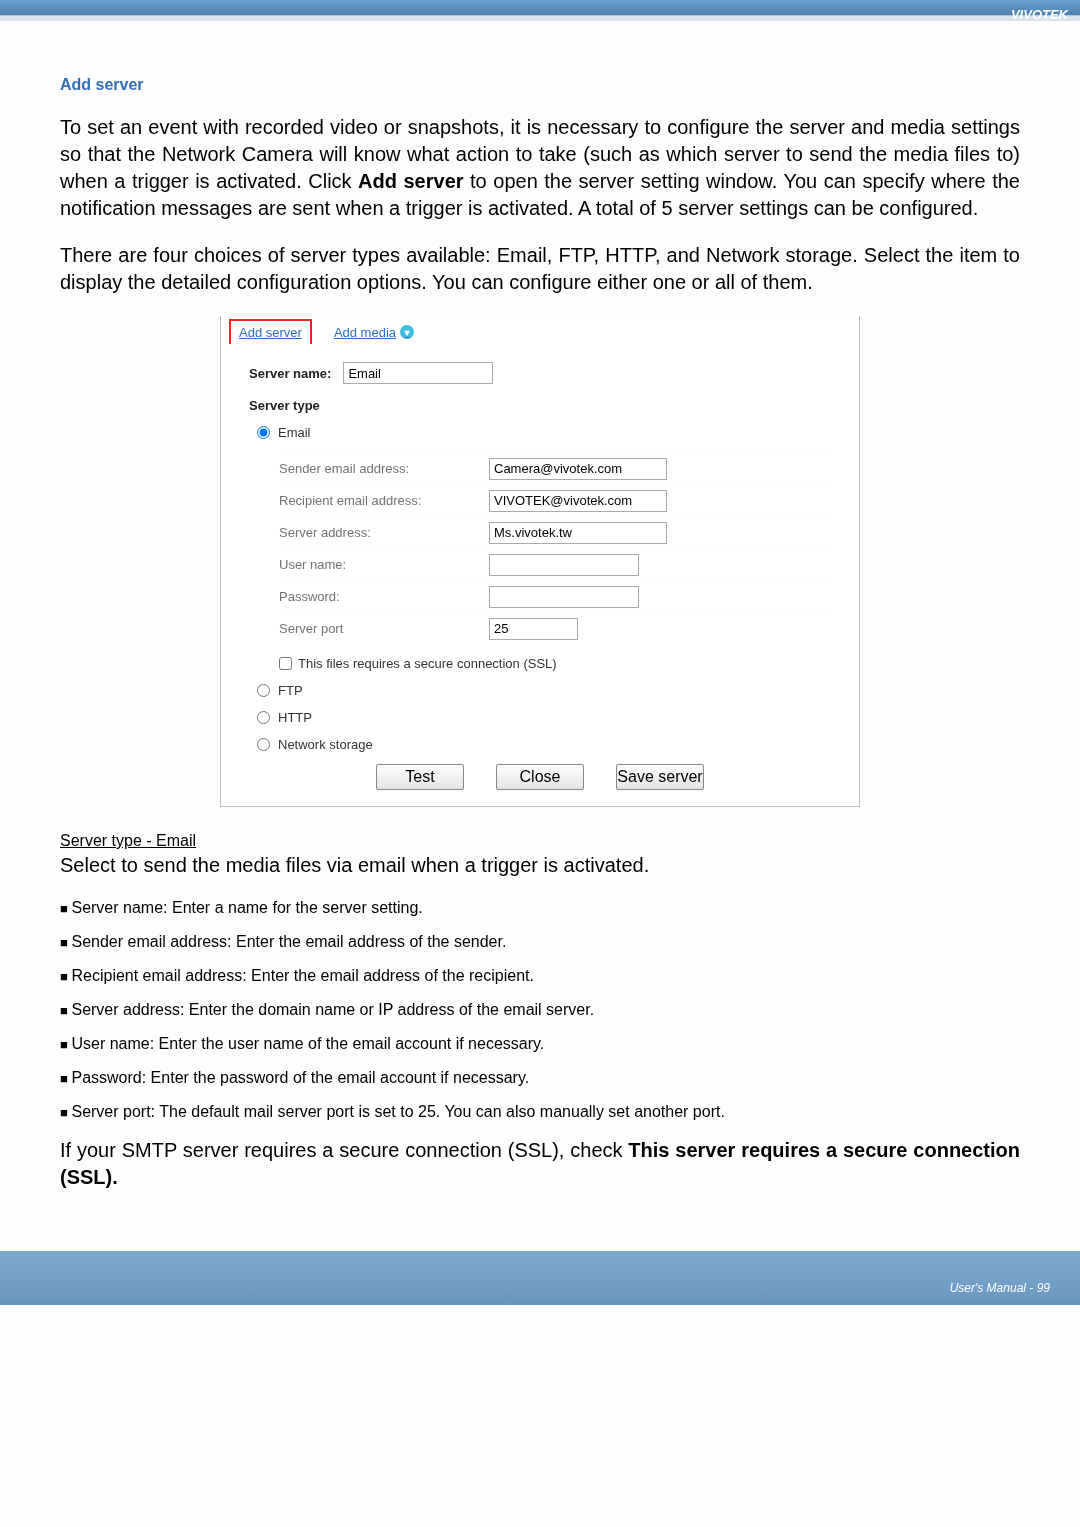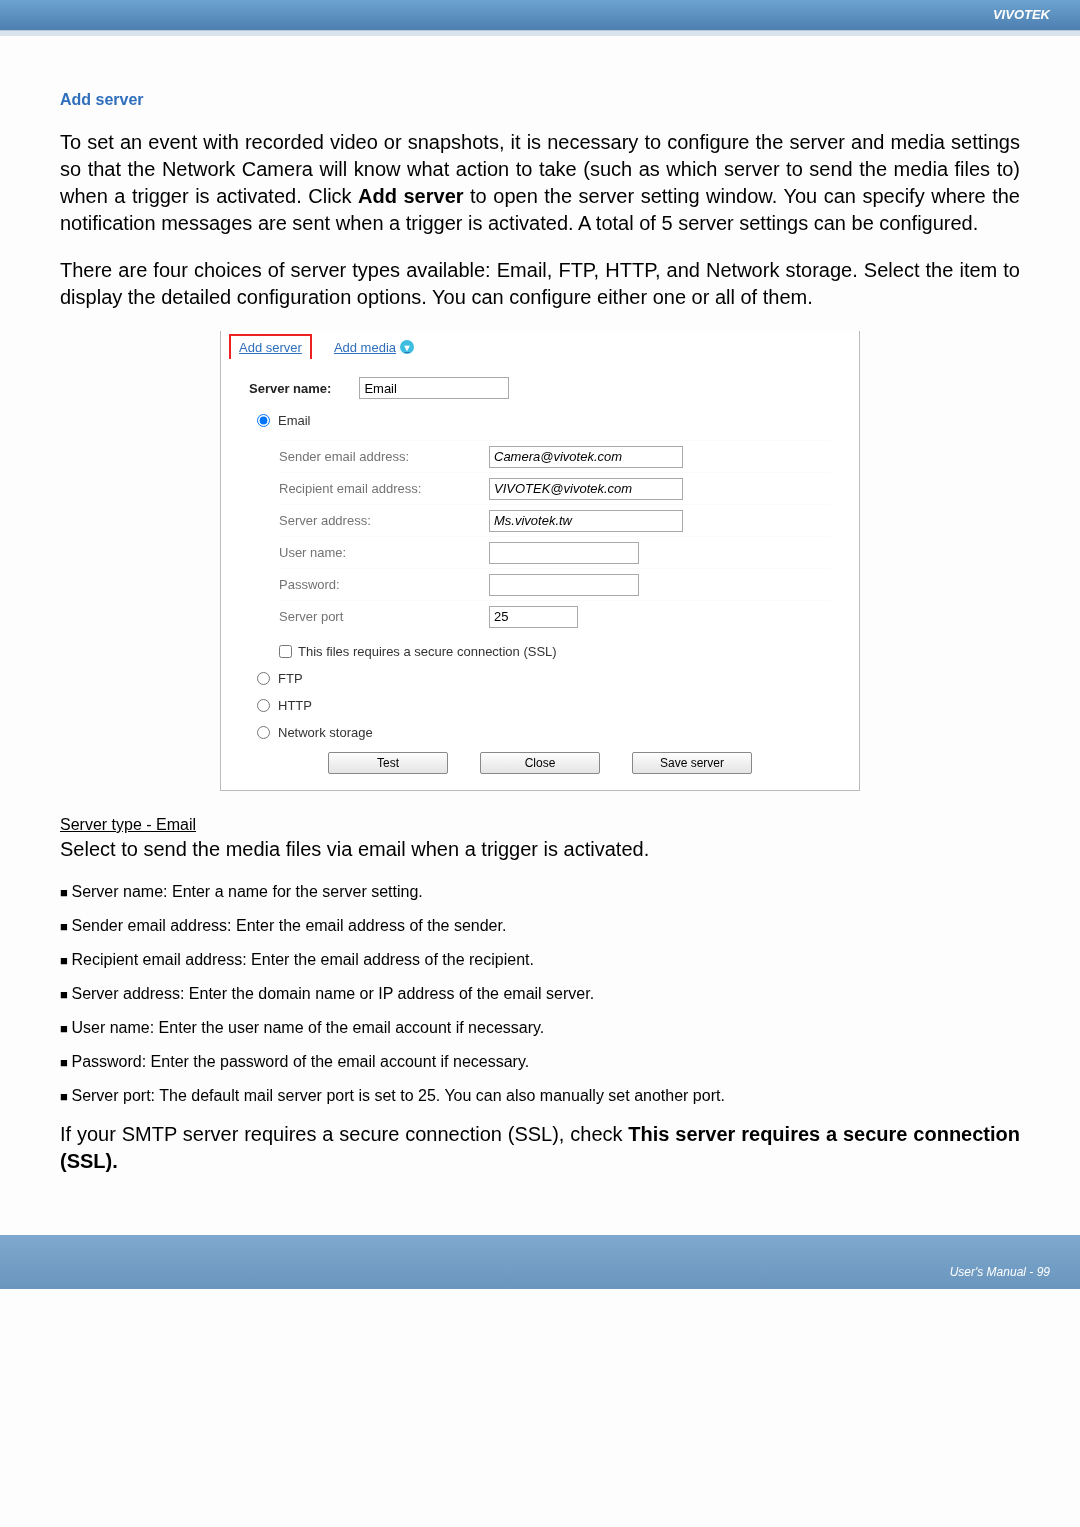--- a/index.html
+++ b/index.html
@@ -4,24 +4,24 @@
 <style>
   * { box-sizing: border-box; margin: 0; padding: 0; }
   body {
     font-family: Arial, Helvetica, sans-serif;
     background: #fdfdfd;
     width: 1080px;
     color: #000;
     font-size: 16px;
   }
   .top-banner {
-    height: 30px;
+    height: 15px;
     background: linear-gradient(#6ca3d0, #4d7fb0);
     text-align: right;
-    padding-right: 30px;
+    padding-right: 12px;
     color: #fff;
     font-style: italic;
     font-weight: bold;
     font-size: 13px;
     line-height: 30px;
   }
   .top-divider {
     height: 6px;
     background: #d8e3ee;
     border-top: 1px solid #b9c8d8;
@@ -97,32 +97,32 @@
     justify-content: center;
   }
   .dialog-body {
     padding: 18px 28px 4px 28px;
     font-size: 13px;
     color: #333;
   }
   .row-flex {
     display: flex;
     align-items: center;
-    gap: 28px;
+    gap: 12px;
     margin-bottom: 14px;
   }
   .label-bold { font-weight: bold; color: #222; }
   .text-input {
     border: 1px solid #aaa;
     height: 22px;
     padding: 1px 4px;
     font-size: 13px;
   }
   .text-input.narrow { width: 150px; }
-  .text-input.mid { width: 194px; font-style: italic; }
+  .text-input.mid { width: 178px; }
   .form-grid {
     padding-left: 30px;
     margin: 8px 0 12px 0;
   }
   .form-row {
     display: flex;
     align-items: center;
     border-top: 1px solid #fbfbfb;
     height: 32px;
   }
@@ -147,24 +147,24 @@
   }
   .btn-row {
     display: flex;
     justify-content: center;
     gap: 32px;
     margin-top: 6px;
   }
   .btn {
     border: 1px solid #888;
     background: linear-gradient(#fdfdfd, #e4e4e4);
-    font-size: 12px;
+    font-size: 16px;
     padding: 3px 0;
     cursor: pointer;
-    width: 120px;
+    width: 88px;
     border-radius: 2px;
   }
   .link-under {
     text-decoration: underline;
     font-size: 16px;
   }
   .bullets { margin-top: 8px; }
   .bullets li {
     list-style: none;
     padding-left: 18px;
@@ -216,20 +216,21 @@
           <span class="v-icon">▾</span>
         </span>
       </div>
 
       <div class="dialog-body">
         <div class="row-flex">
           <span class="label-bold">Server name:</span>
           <input class="text-input narrow" type="text" value="Email" style="">
         </div>
 
+        <div class="label-bold" style="margin-bottom:12px;">Server type</div>
 
         <div class="radio-row">
           <input type="radio" checked="" style="">
           <span>Email</span>
         </div>
 
         <div class="form-grid">
           <div class="form-row">
             <span class="lbl">Sender email address:</span>
             <input class="text-input mid" type="text" value="Camera@vivotek.com" style="">

